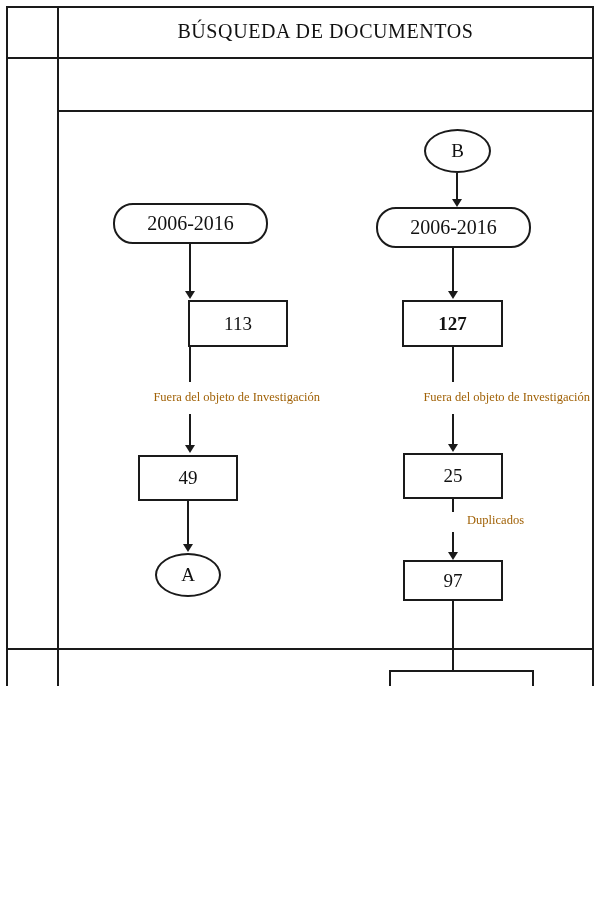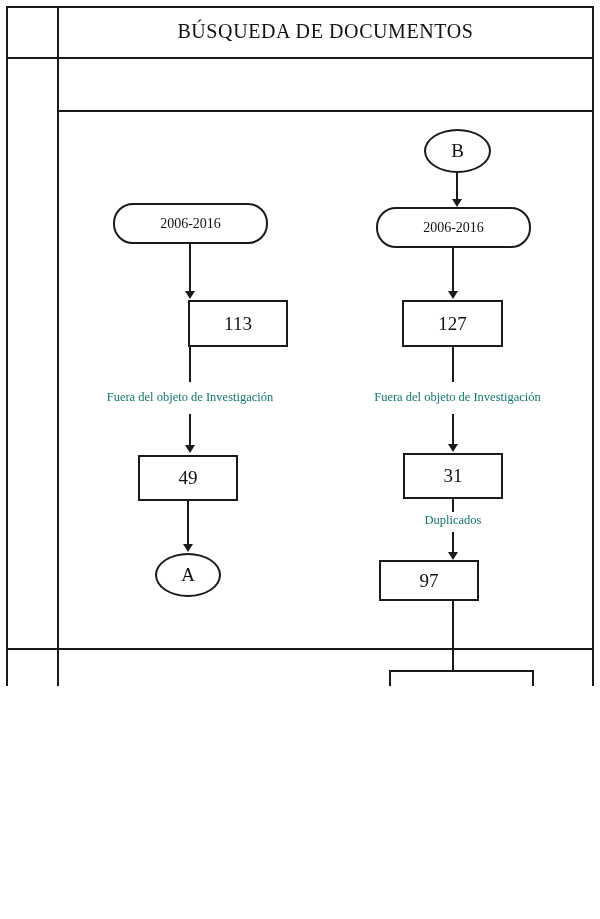--- a/index.html
+++ b/index.html
@@ -72,34 +72,34 @@
     background: #ffffff;
     color: #111111;
     border: 2px solid #1a1a1a;
   }
   .node.rect {
     border-radius: 0;
     font-size: 19px;
   }
   .node.rounded {
     border-radius: 20px;
-    font-size: 14px;
+    font-size: 20px;
   }
   .node.ellipse {
     border-radius: 50%;
     font-size: 19px;
   }
 
   
   .edge-label {
     position: absolute;
-    text-align: center;
+    text-align: right;
     font-size: 12.5px;
     line-height: 1.12;
-    color: #0f766e;
+    color: #a16207;
     white-space: nowrap;
   }
   .edge-label.wrap { white-space: normal; }
   .edge-label.big { font-size: 18px; }
 
   
   .vline {
     position: absolute;
     width: 0;
     border-left: 2px solid #1a1a1a;
@@ -155,39 +155,39 @@
   <div class="node ellipse" style="left:424px; top:129px; width:67px; height:44px;">B</div>
 
   <div class="vline" style="left:456px; top:173px; height:27px;"></div>
   <div class="arrowhead" style="left:452px; top:199px;"></div>
 
   <div class="node rounded" style="left:376px; top:207px; width:155px; height:41px;">2006-2016</div>
 
   <div class="vline" style="left:452px; top:248px; height:44px;"></div>
   <div class="arrowhead" style="left:448px; top:291px;"></div>
 
-  <div class="node rect" style="left:402px; top:300px; width:101px; height:47px;">127</div>
+  <div class="node rect" style="left:402px; top:300px; width:101px; height:47px;font-weight:bold;">127</div>
 
   <div class="vline" style="left:452px; top:347px; height:35px;"></div>
 
   <div class="edge-label" style="left:325px; top:390px; width:265px;">Fuera del objeto de Investigación</div>
 
   <div class="vline" style="left:452px; top:414px; height:31px;"></div>
   <div class="arrowhead" style="left:448px; top:444px;"></div>
 
-  <div class="node rect" style="left:403px; top:453px; width:100px; height:46px;">31</div>
+  <div class="node rect" style="left:403px; top:453px; width:100px; height:46px;">25</div>
 
   <div class="vline" style="left:452px; top:499px; height:13px;"></div>
 
   <div class="edge-label" style="left:382px; top:513px; width:142px;">Duplicados</div>
 
   <div class="vline" style="left:452px; top:532px; height:22px;"></div>
   <div class="arrowhead" style="left:448px; top:552px;"></div>
 
-  <div class="node rect" style="left:379px; top:560px; width:100px; height:41px;">97</div>
+  <div class="node rect" style="left:403px; top:560px; width:100px; height:41px;">97</div>
 
   <div class="vline" style="left:452px; top:601px; height:70px;"></div>
 
   <div class="hline" style="left:389px; top:670px; width:144px;"></div>
 
   <div class="vline" style="left:389px; top:670px; height:42px;"></div>
   <div class="vline" style="left:389px; top:757px; height:30px;"></div>
   <div class="arrowhead" style="left:385px; top:786px;"></div>
   <div class="node rect" style="left:340px; top:795px; width:100px; height:50px;">19</div>
 

